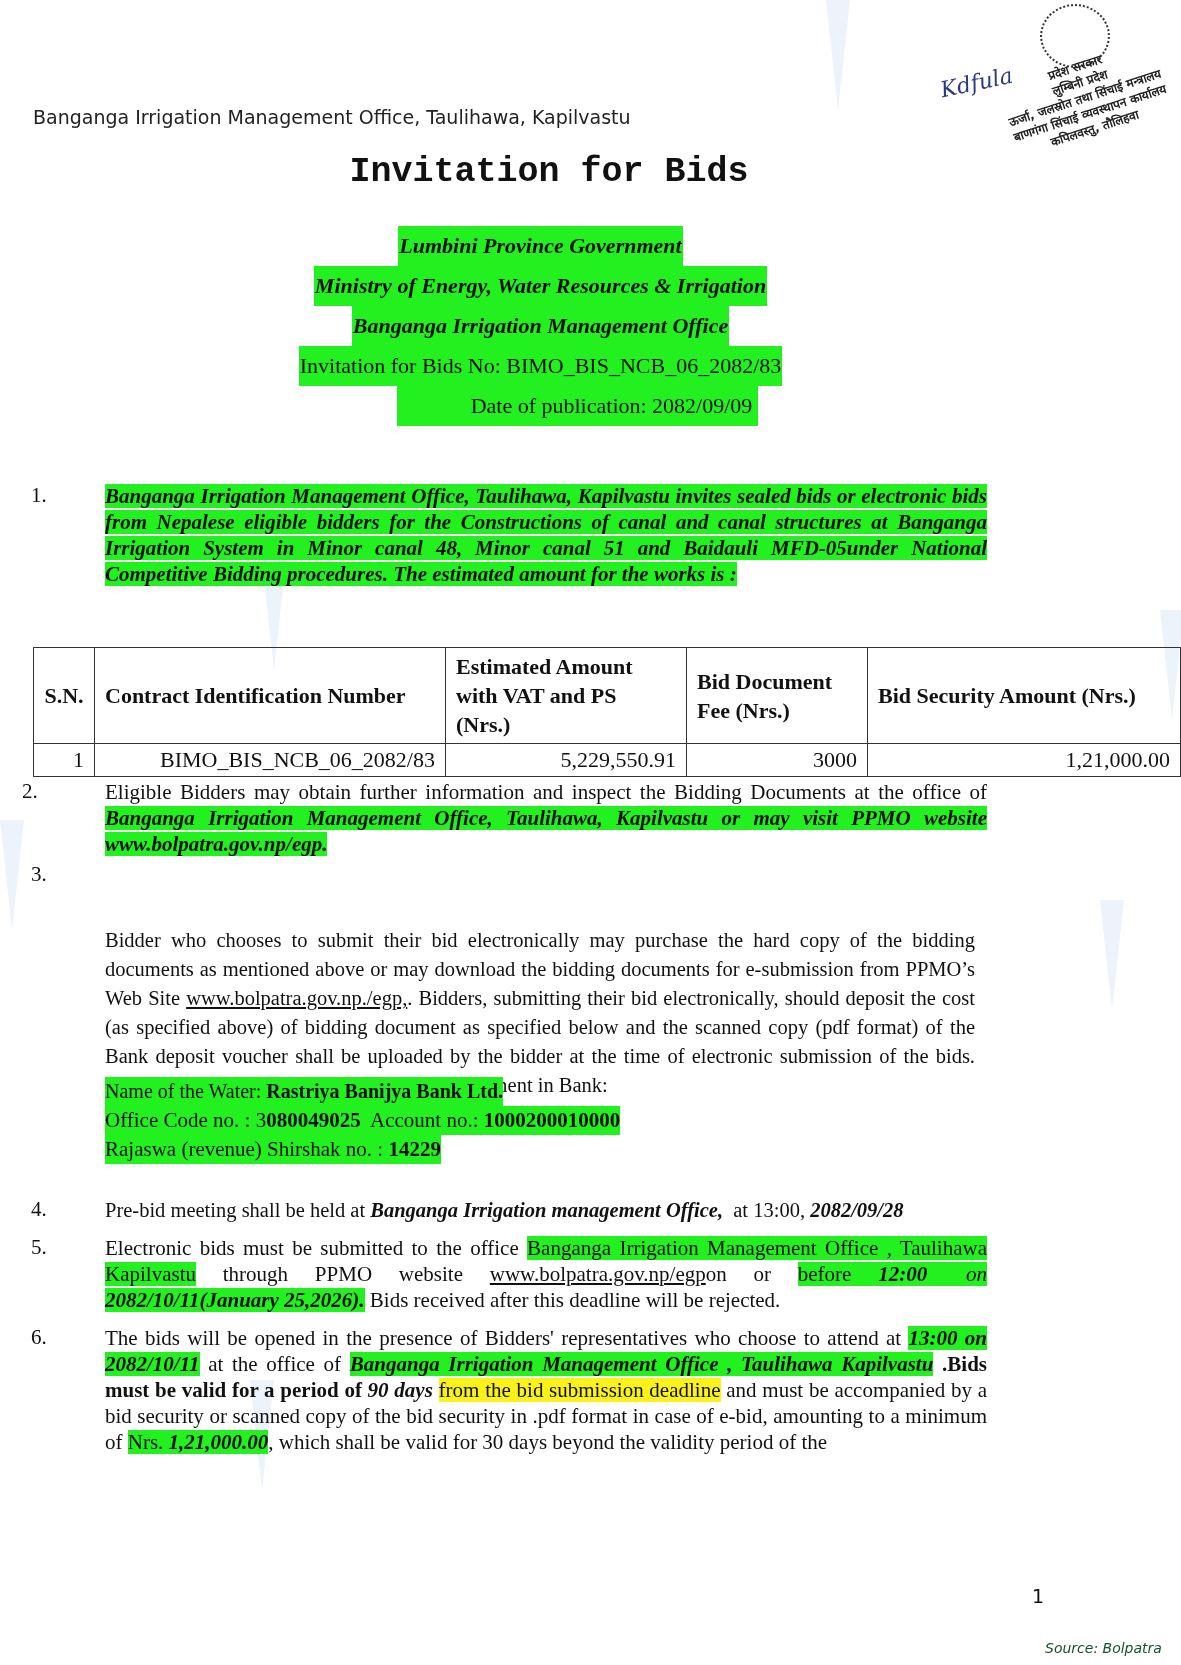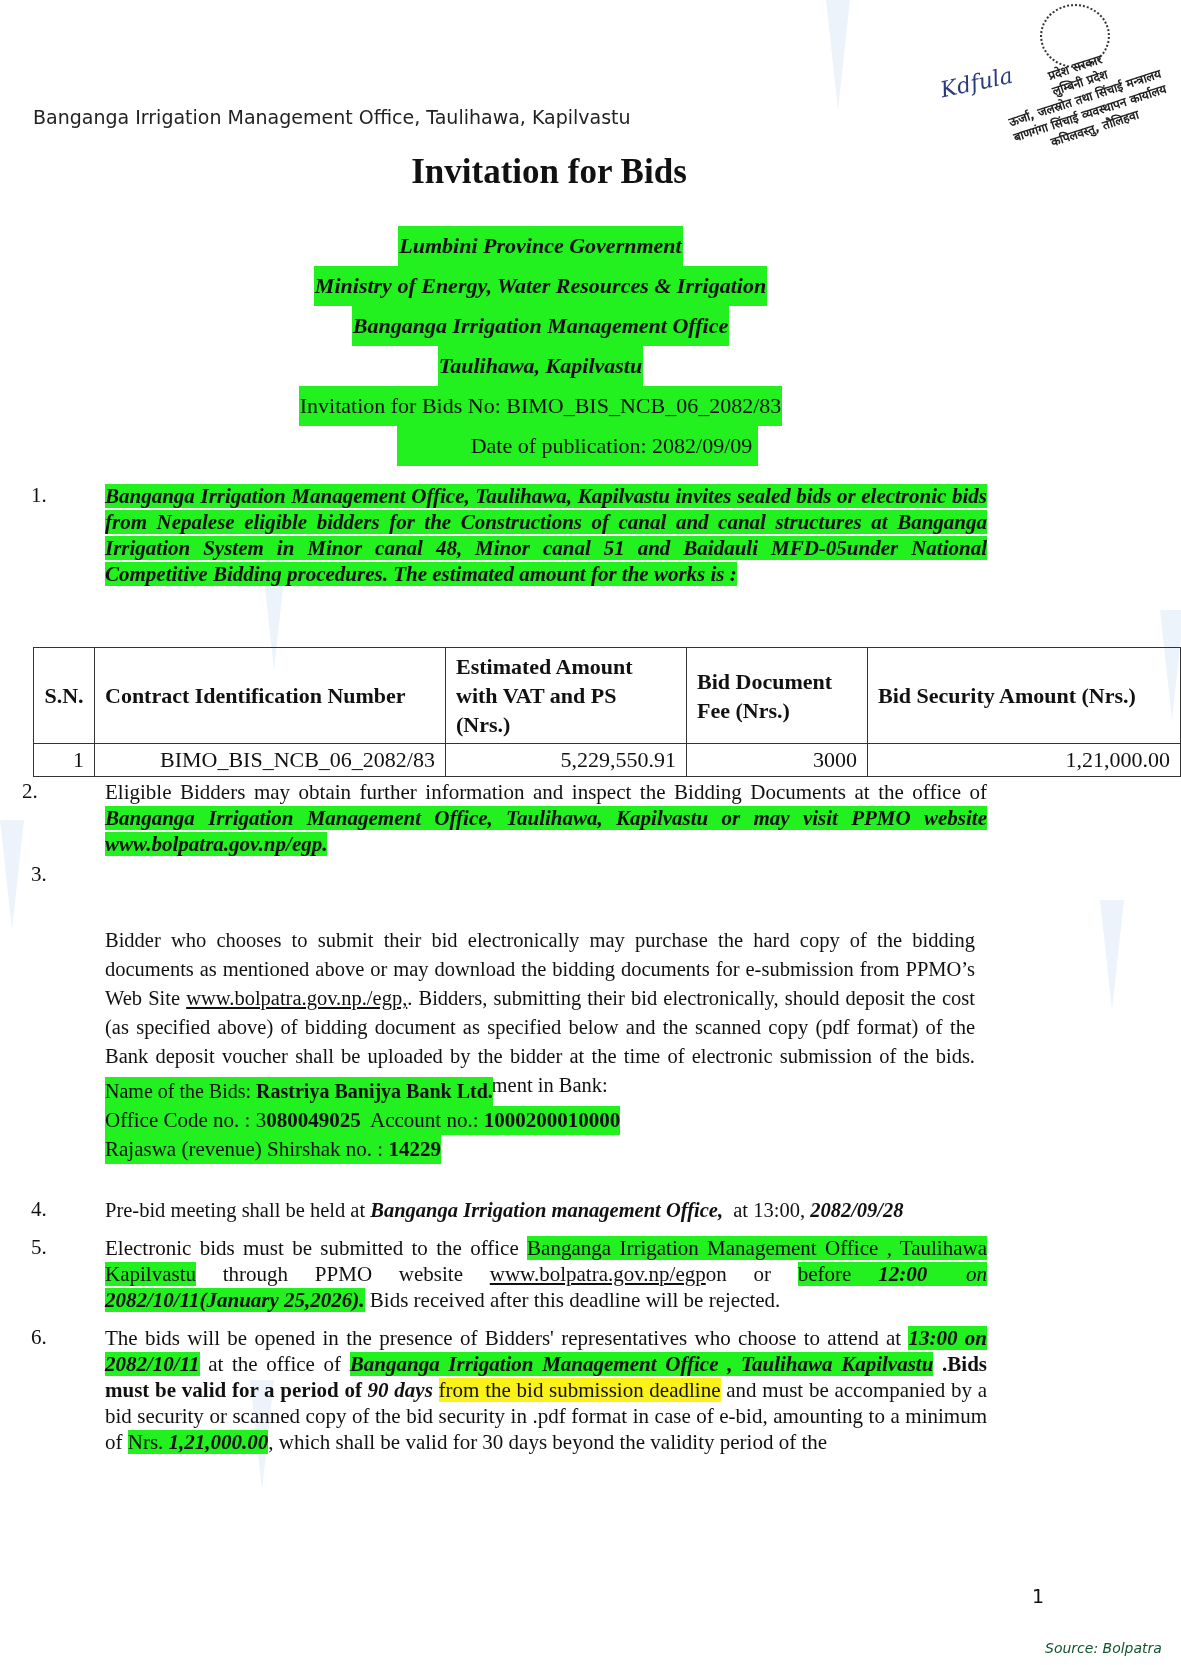--- a/index.html
+++ b/index.html
@@ -18,21 +18,21 @@
 
   
   .wm { position:absolute; pointer-events:none; }
   .wm-bolt { width:0; height:0; border-left:12px solid transparent; border-right:12px solid transparent; border-top:110px solid rgba(150,190,230,0.18); }
 
   .header-office {
     left:33px; top:106px; font-family:"DejaVu Sans", sans-serif; font-size:19px; color:#222;
   }
   .title {
     left:0; width:1181px; top:152px; text-align:center;
-    font-size:35px; font-weight:bold; padding-left:17px; box-sizing:border-box;
+    font-size:35px; font-weight:bold; padding-left:17px; box-sizing:border-box;font-family:Liberation Mono, monospace;
   }
   .title span { position:relative; left:-50px; }
 
   .centered-block {
     left:0; width:1081px; top:226px; text-align:center;
   }
   .cline {
     display:block; margin:0 auto; width:fit-content;
     font-size:22px; line-height:40px; height:40px; padding:0 1px;
   }
@@ -105,21 +105,20 @@
   <div>बाणगंगा सिंचाई व्यवस्थापन कार्यालय</div>
   <div>कपिलवस्तु, तौलिहवा</div>
 </div>
 
 <div class="abs title"><span>Invitation for Bids</span></div>
 
 <div class="abs centered-block">
   <div class="cline hl bi">Lumbini Province Government</div>
   <div class="cline hl bi">Ministry of Energy, Water Resources &amp; Irrigation</div>
   <div class="cline hl bi">Banganga Irrigation Management Office</div>
-  <div class="cline hl bi">Taulihawa, Kapilvastu</div>
   <div class="cline hl reg">Invitation for Bids No: BIMO_BIS_NCB_06_2082/83</div>
   <div class="cline hl reg" style="padding:0 6px 0 74px; position:relative; left:37px;">Date of publication: 2082/09/09</div>
 </div>
 
 <div class="abs num" style="left:31px;top:483px;">1.</div>
 <div class="abs para" style="left:105px;top:483px;width:882px;">
   <span class="hl bi">Banganga Irrigation Management Office, Taulihawa, Kapilvastu invites sealed bids or electronic bids from Nepalese eligible bidders for the Constructions of canal and canal structures at Banganga Irrigation System in Minor canal 48, Minor canal 51 and Baidauli MFD-05under National Competitive Bidding procedures. The estimated amount for the works is :</span>
 </div>
 
 <table class="bid">
@@ -147,21 +146,21 @@
 <div class="abs para" style="left:105px;top:779px;width:882px;">
   <span>Eligible Bidders may obtain further information and inspect the Bidding Documents at the office of </span><span class="hl bi">Banganga Irrigation Management Office, Taulihawa, Kapilvastu or may visit PPMO website www.bolpatra.gov.np/egp.</span>
 </div>
 
 <div class="abs num" style="left:31px;top:862px;">3.</div>
 <div class="abs para" style="left:105px;top:889px;width:870px;line-height:29px;font-size:20.5px;margin-top:37px;">
   <span>Bidder who chooses to submit their bid electronically may purchase the hard copy of the bidding documents as mentioned above or may download the bidding documents for e-submission from PPMO’s Web Site </span><span class="u">www.bolpatra.gov.np./egp,</span><span>. Bidders, submitting their bid electronically, should deposit the cost (as specified above) of bidding document as specified below and the scanned copy (pdf format) of the Bank deposit voucher shall be uploaded by the bidder at the time of electronic submission of the bids. Information to deposit the cost of bidding document in Bank:</span>
 </div>
 
 <div class="abs bank" style="left:105px;top:1077px;">
-  <div class="hl"><span>Name of the Bids: </span><span class="b">Rastriya Banijya Bank Ltd.</span></div>
+  <div class="hl"><span>Name of the Water: </span><span class="b">Rastriya Banijya Bank Ltd.</span></div>
   <div class="hl" style="font-size:21px;"><span>Office Code no. : 3</span><span class="b">080049025</span><span style="white-space:pre;">  Account no.: </span><span class="b">1000200010000</span></div>
   <div class="hl" style="font-size:21px;"><span>Rajaswa (revenue) Shirshak no. : </span><span class="b">14229</span></div>
 </div>
 
 <div class="abs num" style="left:31px;top:1197px;">4.</div>
 <div class="abs para" style="left:105px;top:1197px;width:882px;font-size:20.5px;">
   <span>Pre-bid meeting shall be held at </span><span class="bi">Banganga Irrigation management Office,</span><span style="white-space:pre;">  at 13:00, </span><span class="bi">2082/09/28</span>
 </div>
 
 <div class="abs num" style="left:31px;top:1235px;">5.</div>

